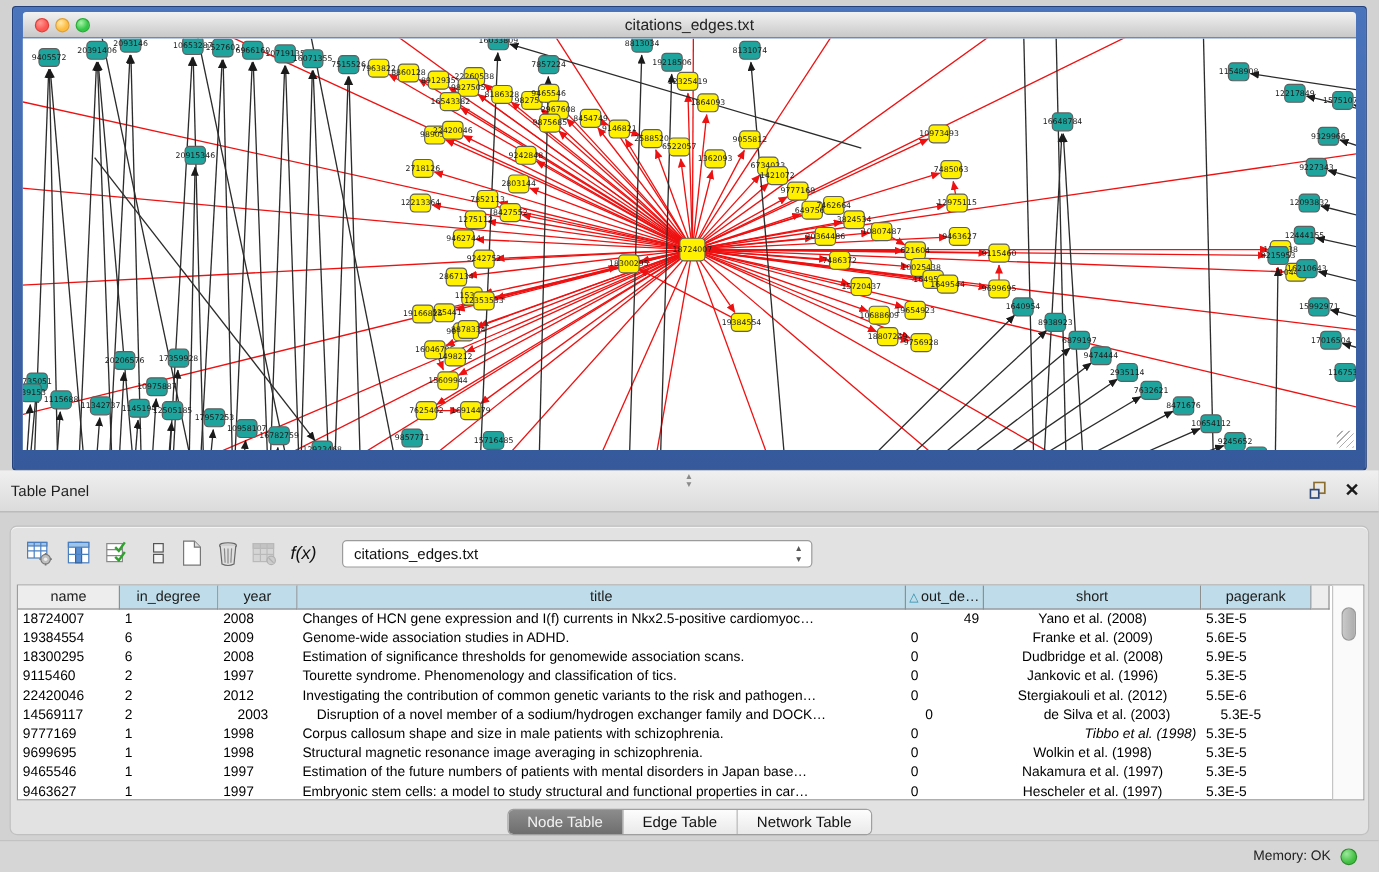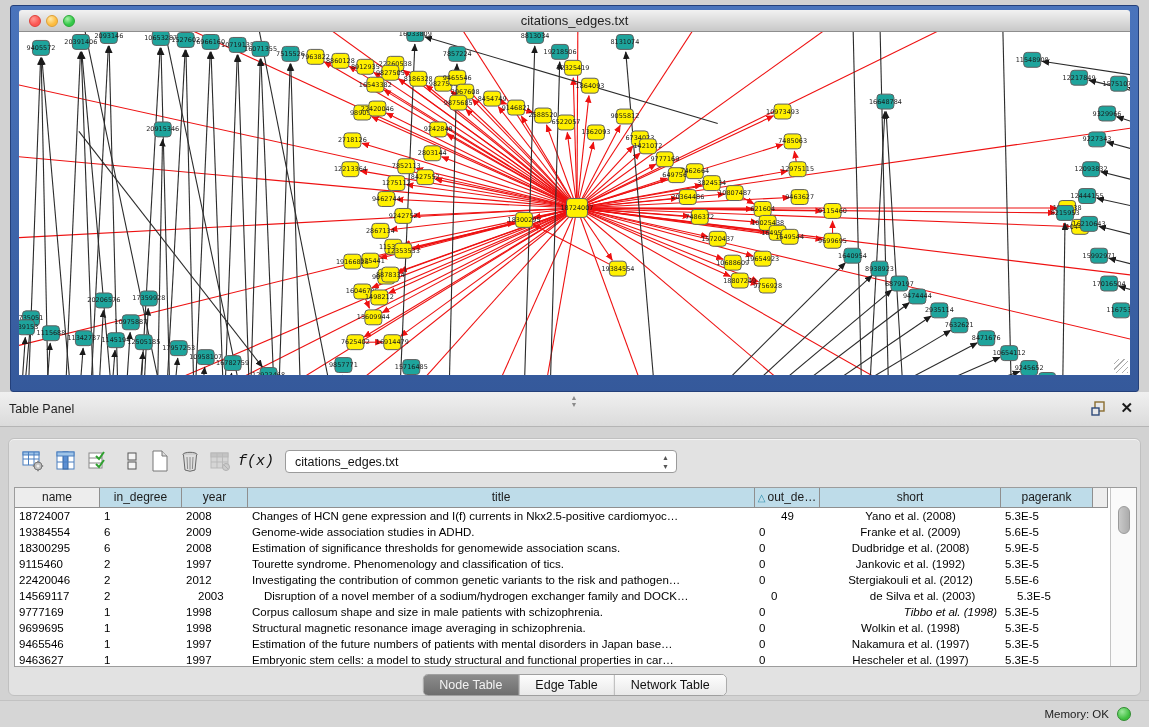--- a/index.html
+++ b/index.html
@@ -32,21 +32,21 @@
   .panel-title{position:absolute;left:9px;top:10px;font-size:12.5px;color:#1F1F1F;}
   .pane-grip{position:absolute;left:567px;top:2px;width:14px;height:7px;color:#8A8A8A;font-size:7px;line-height:7px;text-align:center;}
   .panel-float{position:absolute;right:42px;top:9px;width:16px;height:16px;cursor:pointer;}
   .panel-close{position:absolute;right:16px;top:7px;font-size:15px;font-weight:bold;color:#1A1A1A;cursor:pointer;}
   .panel-frame{position:absolute;left:8px;top:438px;width:1133px;height:258px;
     background:#E2E2E2;border:1px solid #C0C0C0;border-radius:6px;box-shadow:inset 0 1px 0 #F4F4F4;}
 
   
   .tb-btn{position:absolute;top:448px;width:26px;height:26px;background:transparent;border:0;padding:0;cursor:pointer;}
   .tb-btn svg{display:block;margin:auto;}
-  .fx{font-family:Liberation Mono, monospace;font-style:italic;font-size:15px;color:#111;}
+  .fx{font-family:Liberation Sans, sans-serif;font-style:italic;font-size:15px;color:#111;}
   .combo{position:absolute;left:285px;top:450px;width:392px;height:23px;background:#FFFFFF;
     border:1px solid #9B9B9B;border-radius:4px;font-size:12.5px;color:#111;cursor:pointer;}
   .combo-value{position:absolute;left:9px;top:4px;}
   .combo-arrows{position:absolute;right:7px;top:2px;font-size:7px;line-height:9px;color:#555;text-align:center;}
 
   
   .tbl{position:absolute;left:14px;top:487px;width:1123px;height:180px;background:#FFFFFF;
     border:1px solid #9C9C9C;}
   .tbl-headrow{position:absolute;left:0;top:0;height:20px;display:flex;}
   .th{height:20px;border-right:1px solid #8F8F8F;border-bottom:1px solid #8F8F8F;
@@ -879,21 +879,21 @@
       <div class="th" style="width: 181px;">short</div>
       <div class="th" style="width: 92px;">pagerank</div>
       <div class="th gray" style="width: 15px;"></div>
     </div>
   <div class="tbl-body" id="tbody">
       <div class="tr">
         <div class="td" style="width: 85px; text-align: left;">18724007</div>
         <div class="td" style="width: 82px; text-align: left;">1</div>
         <div class="td" style="width: 66px; text-align: left;">2008</div>
         <div class="td" style="width: 507px; text-align: left;">Changes of HCN gene expression and I(f) currents in Nkx2.5-positive cardiomyoc…</div>
-        <div class="td" style="width: 65px; text-align: center;">49</div>
+        <div class="td" style="width: 65px; text-align: right;">49</div>
         <div class="td" style="width: 181px; text-align: center;">Yano et al. (2008)</div>
         <div class="td" style="width: 92px; text-align: left;">5.3E-5</div>
         <div class="td" style="width: 15px; text-align: left;"></div>
       </div>
       <div class="tr">
         <div class="td" style="width: 85px; text-align: left;">19384554</div>
         <div class="td" style="width: 82px; text-align: left;">6</div>
         <div class="td" style="width: 66px; text-align: left;">2009</div>
         <div class="td" style="width: 507px; text-align: left;">Genome-wide association studies in ADHD.</div>
         <div class="td" style="width: 65px; text-align: left;">0</div>
@@ -910,21 +910,21 @@
         <div class="td" style="width: 181px; text-align: center;">Dudbridge et al. (2008)</div>
         <div class="td" style="width: 92px; text-align: left;">5.9E-5</div>
         <div class="td" style="width: 15px; text-align: left;"></div>
       </div>
       <div class="tr">
         <div class="td" style="width: 85px; text-align: left;">9115460</div>
         <div class="td" style="width: 82px; text-align: left;">2</div>
         <div class="td" style="width: 66px; text-align: left;">1997</div>
         <div class="td" style="width: 507px; text-align: left;">Tourette syndrome. Phenomenology and classification of tics.</div>
         <div class="td" style="width: 65px; text-align: left;">0</div>
-        <div class="td" style="width: 181px; text-align: center;">Jankovic et al. (1992)</div>
+        <div class="td" style="width: 181px; text-align: center;">Jankovic et al. (1996)</div>
         <div class="td" style="width: 92px; text-align: left;">5.3E-5</div>
         <div class="td" style="width: 15px; text-align: left;"></div>
       </div>
       <div class="tr">
         <div class="td" style="width: 85px; text-align: left;">22420046</div>
         <div class="td" style="width: 82px; text-align: left;">2</div>
         <div class="td" style="width: 66px; text-align: left;">2012</div>
         <div class="td" style="width: 507px; text-align: left;">Investigating the contribution of common genetic variants to the risk and pathogen…</div>
         <div class="td" style="width: 65px; text-align: left;">0</div>
         <div class="td" style="width: 181px; text-align: center;">Stergiakouli et al. (2012)</div>

